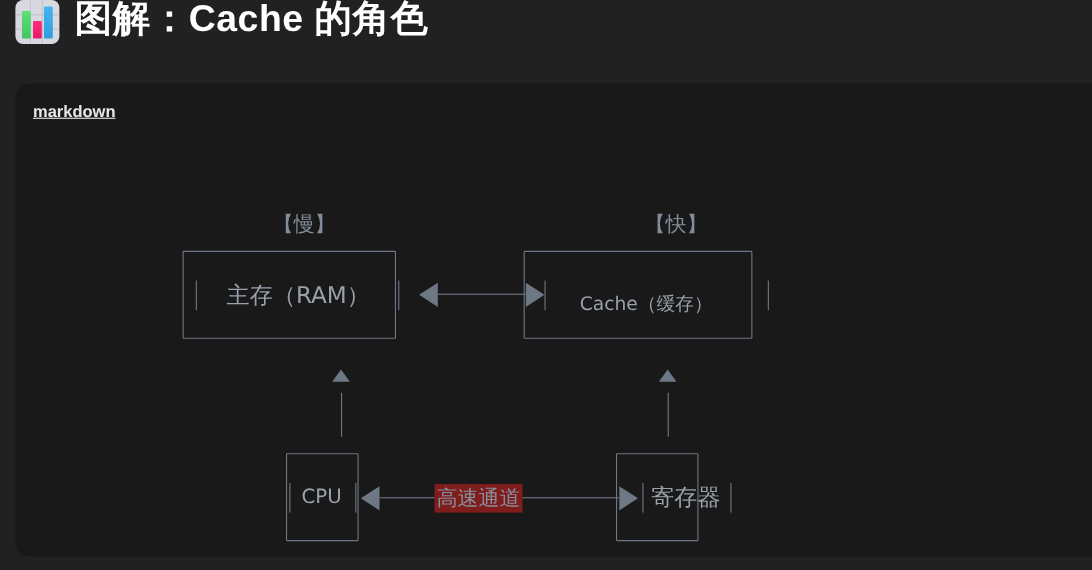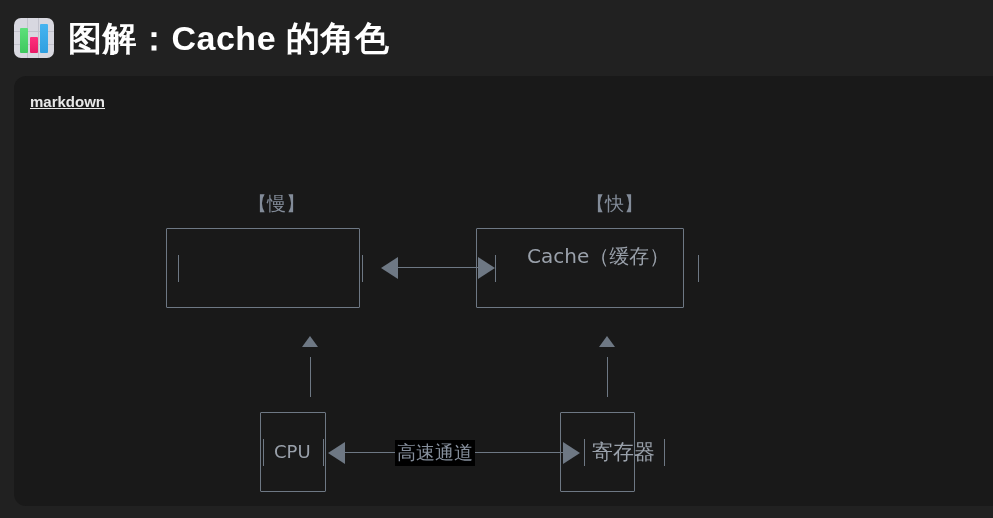--- a/index.html
+++ b/index.html
@@ -13,21 +13,21 @@
     height: 518px;
     overflow: hidden;
     font-family: "Liberation Sans", "DejaVu Sans", sans-serif;
   }
 
   
   #header-bar {
     height: 76px;
     background: #212121;
     display: flex;
-    align-items: center;
+    align-items: flex-start;
     padding-left: 14px;
     box-sizing: border-box;
   }
   #title-icon {
     width: 40px;
     height: 40px;
     flex: 0 0 40px;
     position: relative;
     border-radius: 7px;
     background: #d8d8e0;
@@ -132,21 +132,21 @@
   }
   .tri-left  { border-top: 11px solid transparent; border-bottom: 11px solid transparent; border-right: 17px solid #6e7884; }
   .tri-right { border-top: 11px solid transparent; border-bottom: 11px solid transparent; border-left: 17px solid #6e7884; }
   .tri-up    { border-left: 8px solid transparent; border-right: 8px solid transparent; border-bottom: 11px solid #6e7884; }
   .edge-label {
     position: absolute;
     color: #868f9c;
     font-family: "DejaVu Sans", sans-serif;
     font-size: 19px;
     white-space: nowrap;
-    background: #000000;
+    background: #7f1d1d;
     padding: 0 2px;
   }
 </style>
 </head>
 <body>
 
 <div id="header-bar">
   <div id="title-icon">
     <div class="grid-v" style="left:13px"></div>
     <div class="grid-v" style="left:24px"></div>
@@ -164,29 +164,30 @@
   <div id="code-lang-label">markdown</div>
 
   <div id="ascii-diagram">
 
     <div class="tag" style="left:234px; top:64px;">【慢】</div>
     <div class="tag" style="left:572px; top:64px;">【快】</div>
 
     <div class="box" style="left:152px; top:101px; width:194px; height:80px;"></div>
     <div class="pipe" style="left:164px; top:128px; height:27px;"></div>
     <div class="pipe" style="left:348px; top:128px; height:27px;"></div>
+    <div class="box-label" style="left:192px; top:128px; font-size:21px; line-height:26px;">主存（RAM）</div>
 
     <div class="tri tri-left" style="left:367px; top:130px;"></div>
     <div class="hline" style="left:384px; top:140px; width:80px;"></div>
     <div class="tri tri-right" style="left:464px; top:130px;"></div>
 
     <div class="box" style="left:462px; top:101px; width:208px; height:80px;"></div>
     <div class="pipe" style="left:481px; top:128px; height:27px;"></div>
     <div class="pipe" style="left:684px; top:128px; height:27px;"></div>
-    <div class="box-label" style="left:513px; top:116px; font-size:20px; line-height:26px;">Cache（缓存）</div>
+    <div class="box-label" style="left:513px; top:137px; font-size:17px; line-height:26px;">Cache（缓存）</div>
 
     <div class="tri tri-up" style="left:288px; top:209px;"></div>
     <div class="vline" style="left:296px; top:230px; height:40px;"></div>
 
     <div class="tri tri-up" style="left:585px; top:209px;"></div>
     <div class="vline" style="left:593px; top:230px; height:40px;"></div>
 
     <div class="box" style="left:246px; top:285px; width:66px; height:80px;"></div>
     <div class="pipe" style="left:249px; top:312px; height:27px;"></div>
     <div class="pipe" style="left:309px; top:312px; height:27px;"></div>

